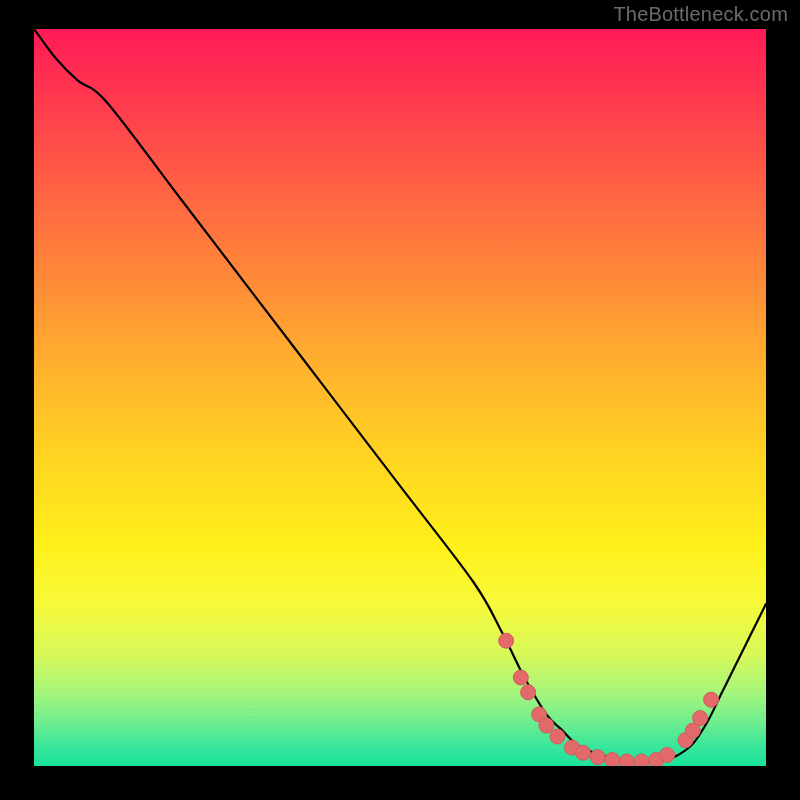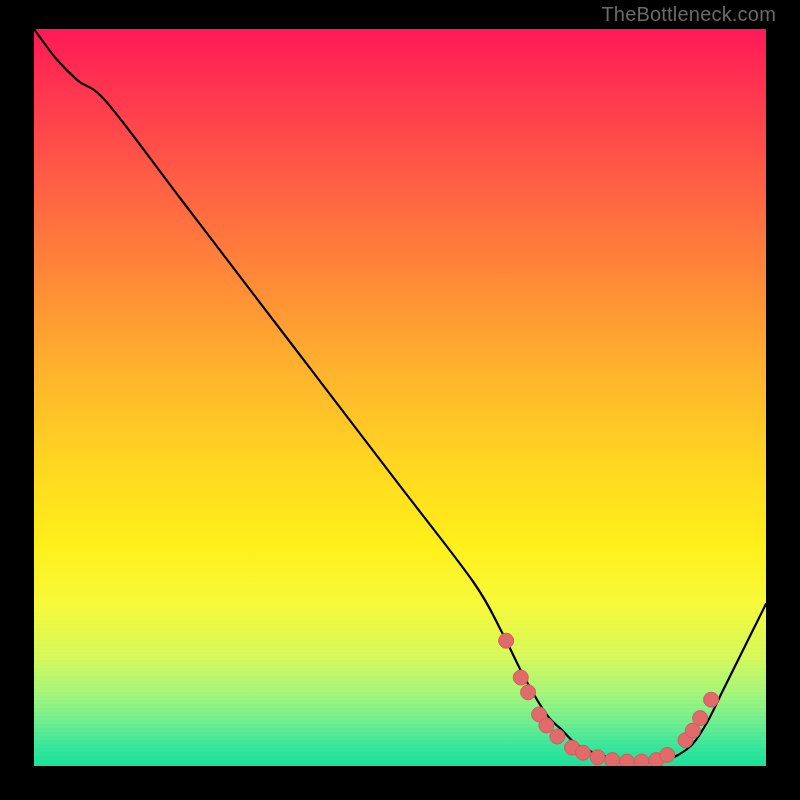--- a/index.html
+++ b/index.html
@@ -12,21 +12,21 @@
     font-family: Arial, Helvetica, sans-serif;
   }
   .wrap {
     position: relative;
     width: 800px;
     height: 800px;
   }
   .attribution {
     position: absolute;
     top: 3px;
-    right: 24px;
+    right: 12px;
     font-size: 20px;
     color: #6b6b6b;
     font-weight: 400;
     letter-spacing: 0.2px;
   }
   .plot-area {
     position: absolute;
     left: 34px;
     top: 29px;
     width: 732px;

